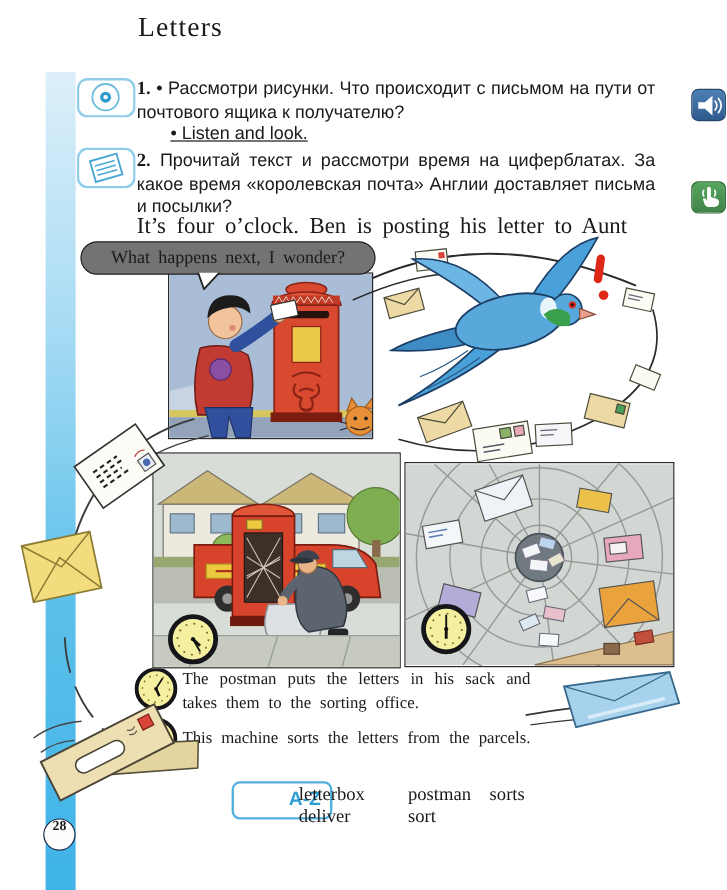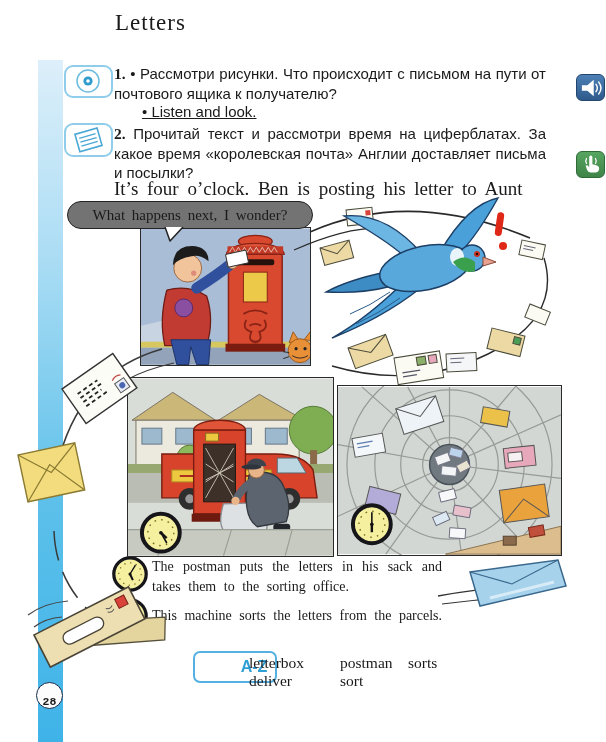--- a/index.html
+++ b/index.html
@@ -44,22 +44,22 @@
   .cap-text{position:absolute;left:152px;font-size:14px;word-spacing:4px;z-index:2;}
   .cap1{top:557px;width:290px;text-align:justify;line-height:19.5px;}
   .cap2{top:608px;width:400px;}
   
   .az-box{position:absolute;left:193px;top:651px;width:42px;height:28px;border:2px solid #54b0e0;
       border-radius:7px;display:flex;align-items:center;justify-content:center;
       font-family:"Liberation Sans",sans-serif;font-weight:700;font-size:16px;color:#2f9fd6;background:#fff;padding-left:38px;}
   .vocab{position:absolute;font-size:15.5px;}
   
   .pagenum{position:absolute;left:36px;top:682px;width:25px;height:25px;border-radius:50%;
-      background:#fdfdfd;border:1.5px solid #1d2a4a;display:flex;align-items:flex-end;justify-content:center;
-      font-family:Liberation Mono, monospace;font-size:11.5px;font-weight:700;z-index:2;}
+      background:#fdfdfd;border:1.5px solid #1d2a4a;display:flex;align-items:flex-start;justify-content:center;
+      font-family:Liberation Serif, serif;font-size:11.5px;font-weight:700;z-index:2;}
 </style>
 </head>
 <body>
 
 <div class="page">
 
   <div class="accent-bar"></div>
   <div class="page-title">Letters</div>
 
   <div class="side-btn audio-btn">

